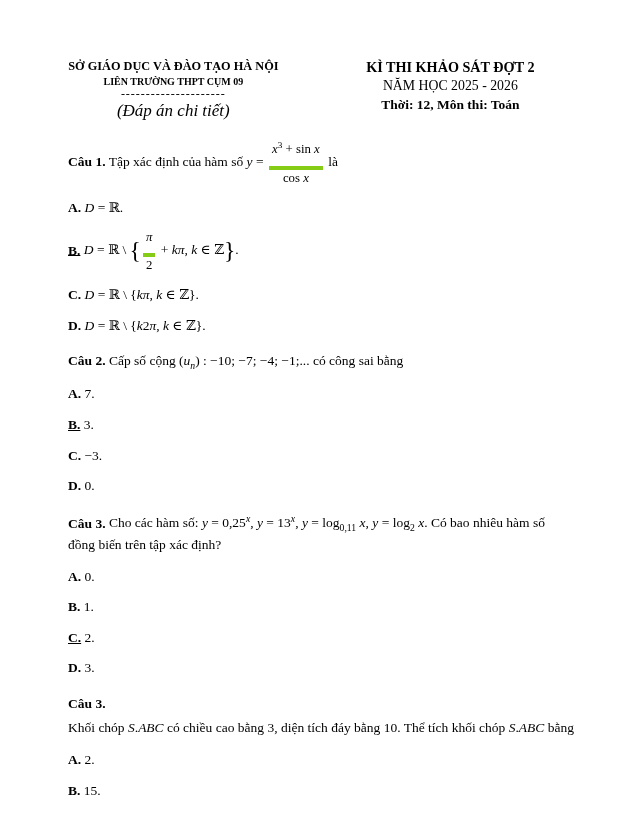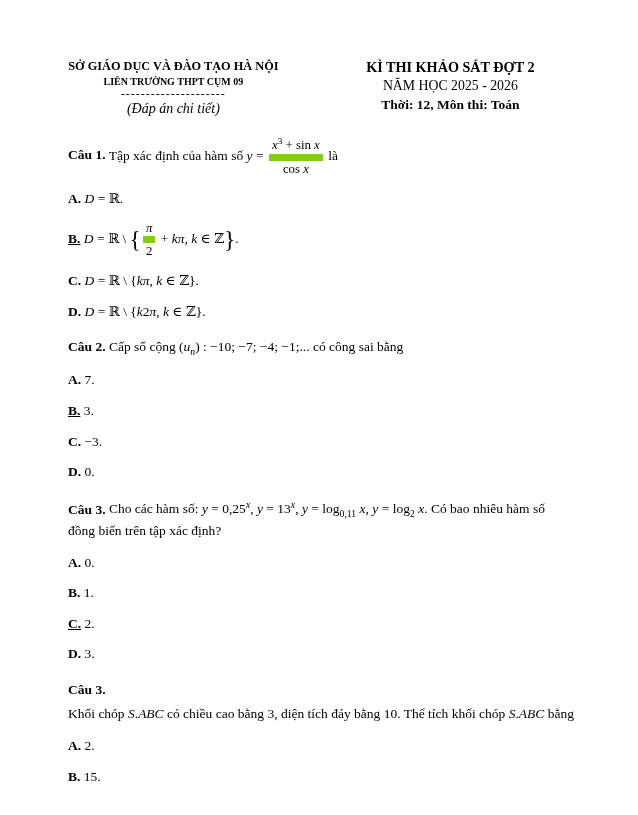--- a/index.html
+++ b/index.html
@@ -15,21 +15,21 @@
   .page { padding: 58px 64px 0 68px; width: 506px; }
 
   
   .exam-header { display: flex; line-height: 1.35; gap: 48px; }
   .hcol { text-align: center; }
   .hleft { width: 46%; }
   .hright { width: 54%; }
   .dept   { font-weight: bold; font-size: 12.3px; }
   .school { font-weight: bold; font-size: 10px; }
   .dashes { font-size: 12px; letter-spacing: 1px; margin-top: -2px; }
-  .note   { font-style: italic; font-size: 14px; margin-top: -2px; }
+  .note   { font-style: italic; font-size: 17px; margin-top: -2px; }
   .extitle  { font-weight: bold; font-size: 14.2px; }
   .schyear  { font-size: 13.8px; text-align: center; }
   .gradesub { font-weight: bold; font-size: 13.5px; }
   .duration { font-weight: bold; font-style: italic; font-size: 13.5px; }
 
   
   .part-heading { margin-top: 15px; line-height: 1.45; }
   .part-heading b { font-weight: bold; }
   .hl-red { color: #c00000; }
 
@@ -46,21 +46,21 @@
   sup { font-size: 0.72em; }
   sub { font-size: 0.72em; }
   .frac {
     display: inline-block;
     vertical-align: middle;
     text-align: center;
     line-height: 1.15;
     font-size: 0.95em;
     margin: 1px 2px;
   }
-  .frac .num { display: block; border-bottom: 7px solid #84cc16; padding: 0 3px 1px 3px; }
+  .frac .num { display: block; border-bottom: 4px solid #84cc16; padding: 0 3px 9px 3px; }
   .frac .den { display: block; padding: 1px 3px 0 3px; }
   .brace { font-size: 1.75em; vertical-align: middle; line-height: 0.9; font-weight: normal; }
 </style>
 </head>
 <body>
 
 <div class="page">
 
   <div class="exam-header">
     <div class="hcol hleft">

